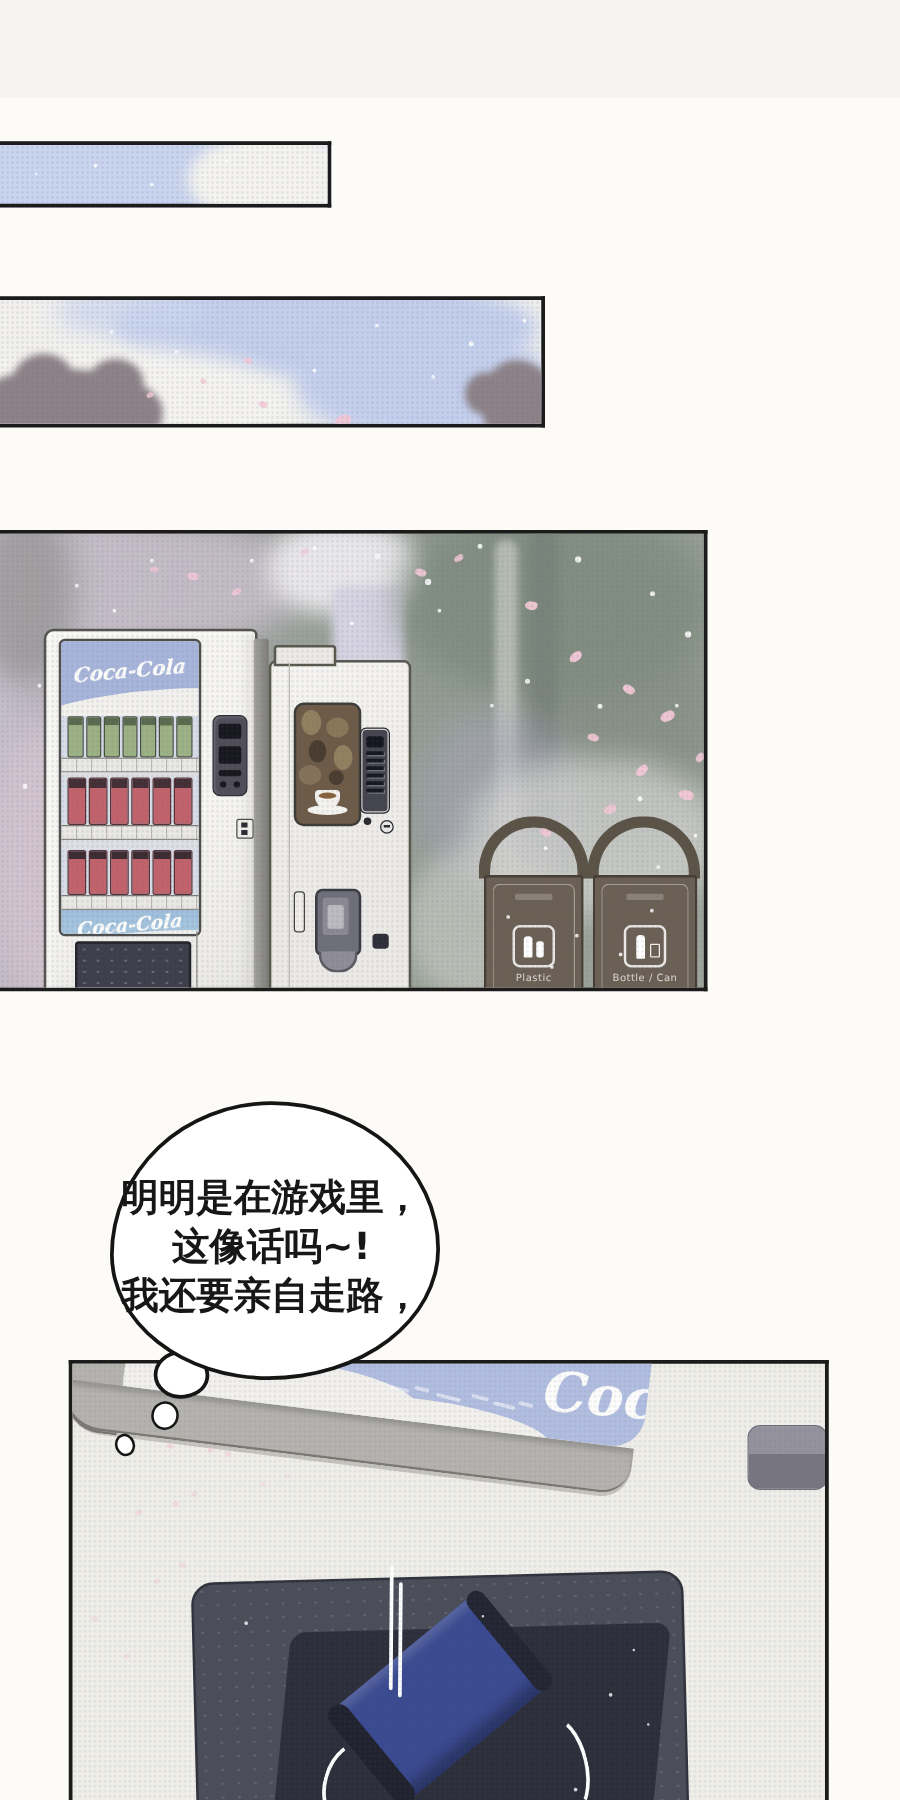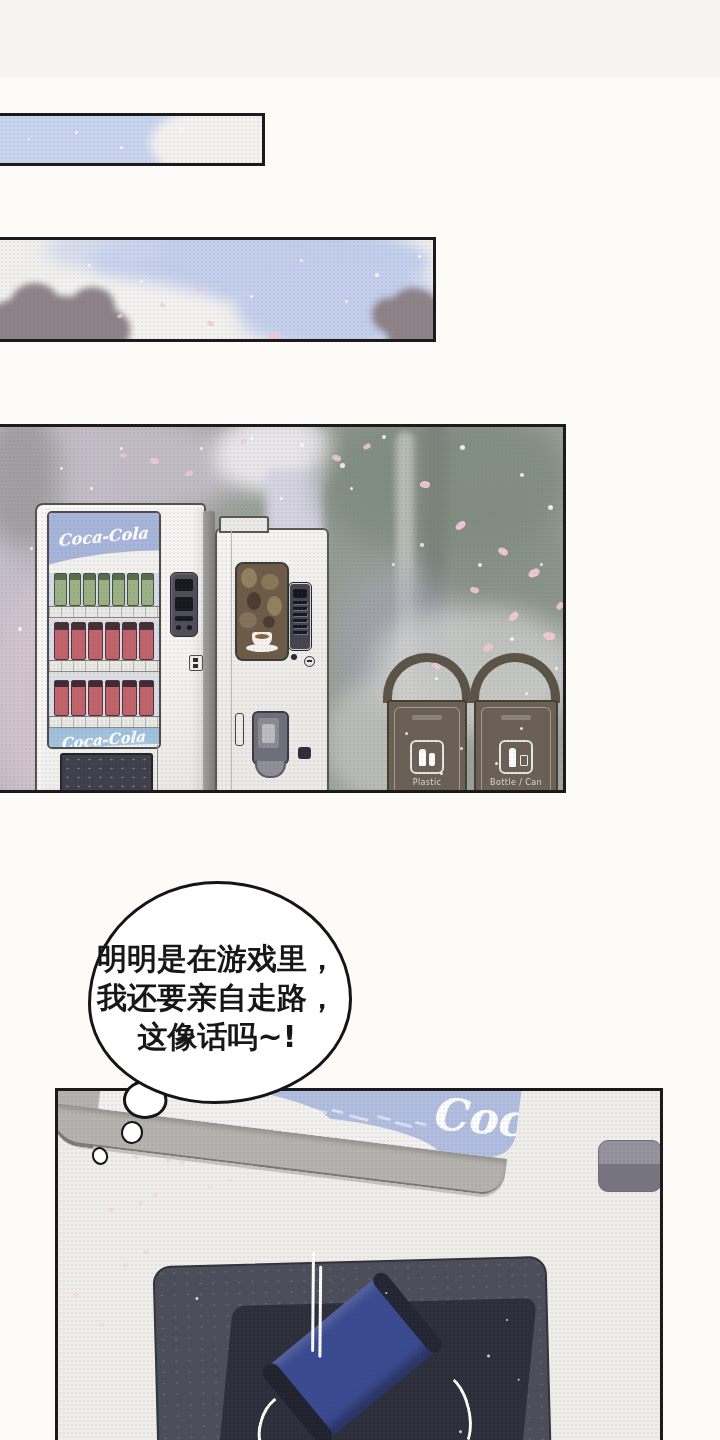--- a/index.html
+++ b/index.html
@@ -430,17 +430,17 @@
         <span class="decor petal" style="left: 170px; top: 88px; width: 4px; height: 3px; transform: rotate(-10deg); opacity: 0.4;"></span>
       </div>
   </div>
 
   <div id="bubble-nub" class="abs"></div>
   <div id="bubble-mini1" class="abs"></div>
   <div id="bubble-mini2" class="abs"></div>
   <div id="bubble" class="abs"></div>
   <div id="bubble-text" class="abs">
     <div>明明是在游戏里，</div>
+    <div>这像话吗~!</div>
     <div>我还要亲自走路，</div>
-    <div>这像话吗~!</div>
   </div>
 
 </div>
 
 </body></html>

